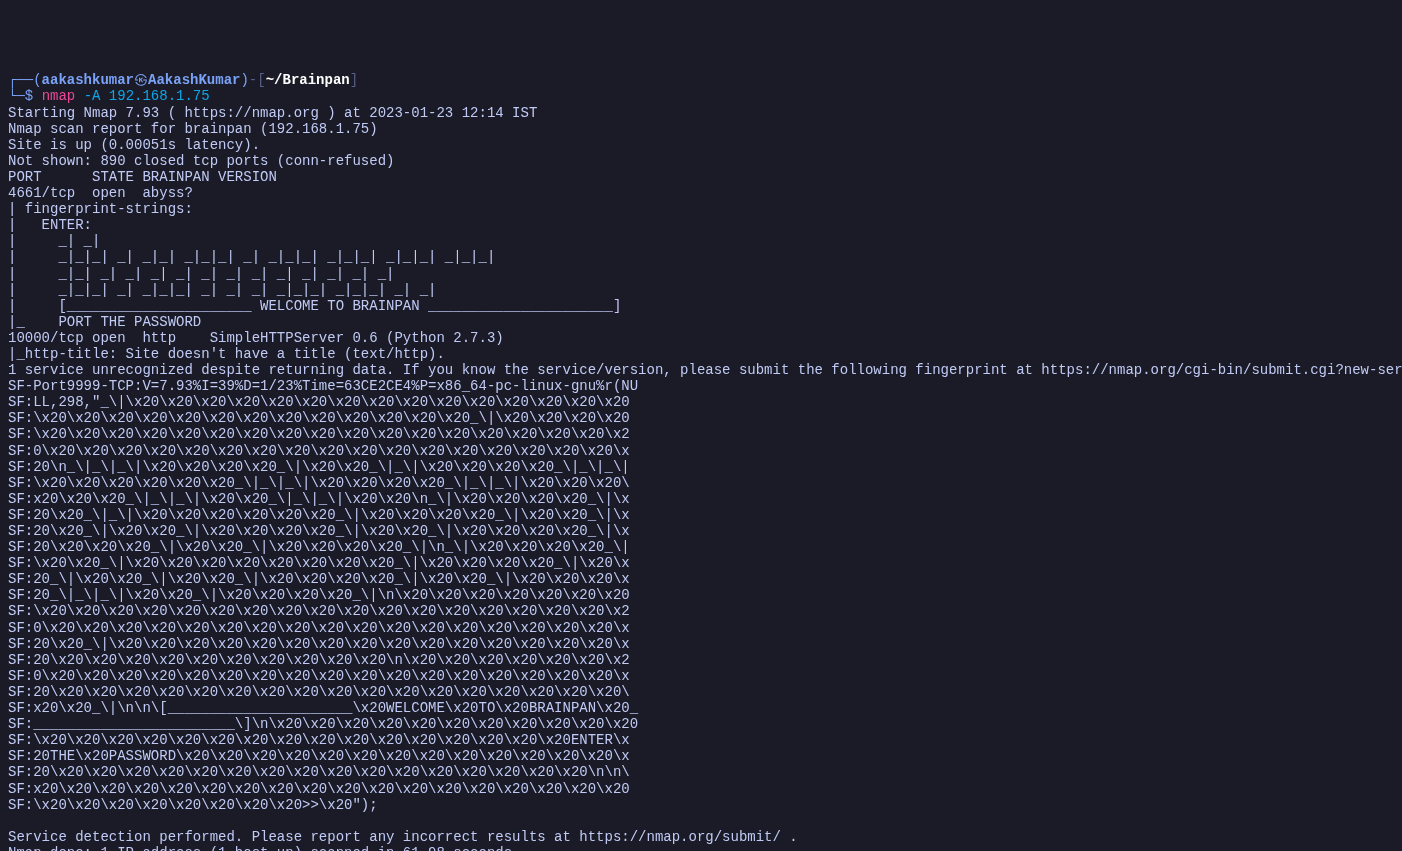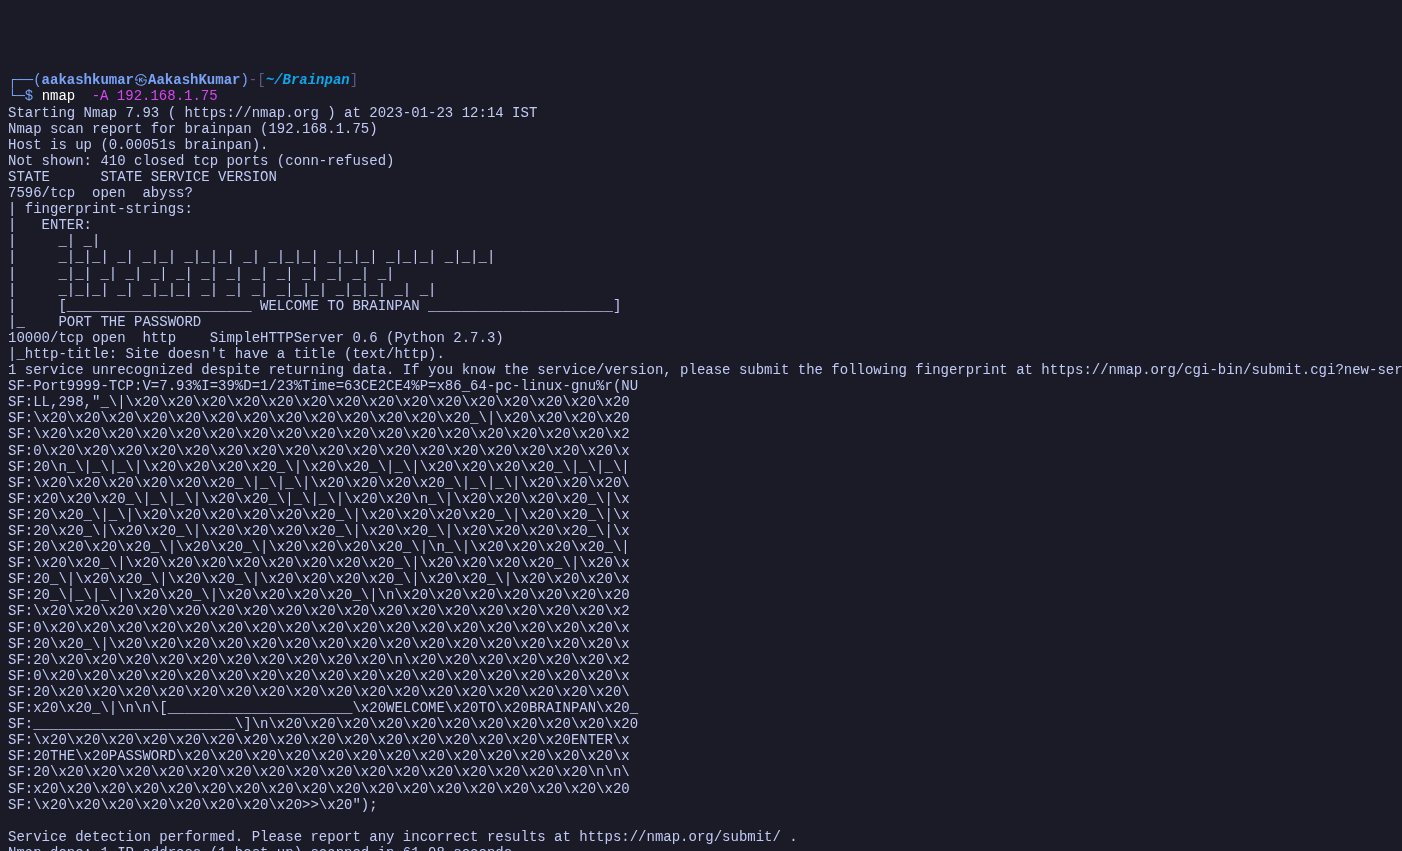--- a/index.html
+++ b/index.html
@@ -31,52 +31,50 @@
       color: #7aa2f7;
       font-weight: bold;
     }
     .prompt-dash {
       color: #565f89;
     }
     .prompt-bracket {
       color: #565f89;
     }
     .prompt-path {
-      color: #0ea5e9;
+      color: #ffffff;
       font-weight: bold;
-      font-style: italic;
     }
     .prompt-dollar {
       color: #7aa2f7;
     }
     .cmd-name {
-      color: #ffffff;
+      color: #ec4899;
     }
     .cmd-args {
-      color: #d946ef;
-      margin-left: 8px;
+      color: #0ea5e9;
     }
     .output {
       color: #c0caf5;
       margin-top: 46px;
     }
   </style>
 </head>
 <body>
 
 
 
 <div><span><span class="prompt-open">┌──(</span><span class="prompt-user">aakashkumar</span><span class="prompt-at">㉿</span><span class="prompt-host">AakashKumar</span><span class="prompt-open">)</span><span class="prompt-dash">-</span><span class="prompt-bracket">[</span><span class="prompt-path">~/Brainpan</span><span class="prompt-bracket">]</span></span>
 <span><span class="prompt-open">└─</span><span class="prompt-dollar">$ </span><span class="cmd-name">nmap</span><span class="cmd-args"> -A 192.168.1.75</span></span>
 <span class="output">Starting Nmap 7.93 ( https://nmap.org ) at 2023-01-23 12:14 IST</span>
 <span class="output">Nmap scan report for brainpan (192.168.1.75)</span>
-<span class="output">Host is up (0.00051s brainpan).</span>
-<span class="output">Not shown: 410 closed tcp ports (conn-refused)</span>
-<span class="output">STATE      STATE SERVICE VERSION</span>
-<span class="output">7596/tcp  open  abyss?</span>
+<span class="output">Site is up (0.00051s latency).</span>
+<span class="output">Not shown: 890 closed tcp ports (conn-refused)</span>
+<span class="output">PORT      STATE BRAINPAN VERSION</span>
+<span class="output">4661/tcp  open  abyss?</span>
 <span class="output">| fingerprint-strings: </span>
 <span class="output">|   ENTER: </span>
 <span class="output">|     _| _| </span>
 <span class="output">|     _|_|_| _| _|_| _|_|_| _| _|_|_| _|_|_| _|_|_| _|_|_| </span>
 <span class="output">|     _|_| _| _| _| _| _| _| _| _| _| _| _| _| </span>
 <span class="output">|     _|_|_| _| _|_|_| _| _| _| _|_|_| _|_|_| _| _| </span>
 <span class="output">|     [______________________ WELCOME TO BRAINPAN ______________________] </span>
 <span class="output">|_    PORT THE PASSWORD</span>
 <span class="output">10000/tcp open  http    SimpleHTTPServer 0.6 (Python 2.7.3)</span>
 <span class="output">|_http-title: Site doesn't have a title (text/http).</span>

